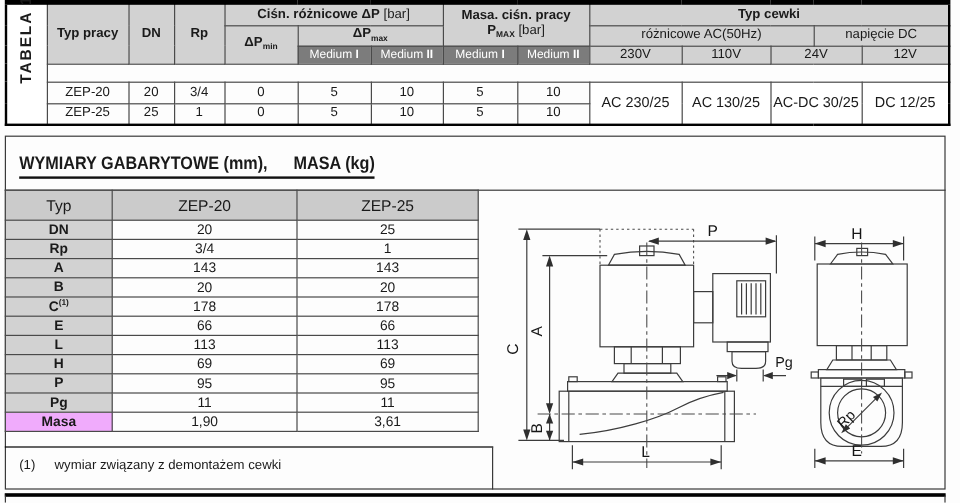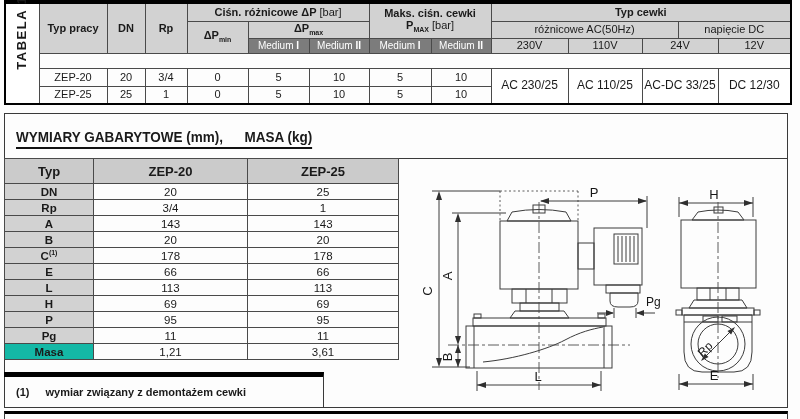--- a/index.html
+++ b/index.html
@@ -25,28 +25,28 @@
   #rule159 { position:absolute; left:4px; top:158px; width:784px; height:1px; background:#3a3a3a; }
   #heading { position:absolute; left:16px; top:128px; font-size:15px; font-weight:bold; letter-spacing:0px;
              border-bottom:2.5px solid #111; padding-bottom:2px; white-space:nowrap;
              transform:scaleX(0.9); transform-origin:left center; }
   #heading .gap { margin-left:24px; }
 
   
   #t2 { position:absolute; left:4px; top:158px; width:394px; border-collapse:collapse; table-layout:fixed;
         border:1px solid #333; }
   #t2 td { border:1px solid #4a4a4a; text-align:center; vertical-align:middle; font-size:11.5px; height:16px; padding:0; }
-  #t2 .hd { background:#cbcbcb; font-size:13px; font-weight:bold; height:25px; }
+  #t2 .hd { background:#cbcbcb; font-size:13px; font-weight:normal; height:25px; }
   #t2 .lbl { background:#d2d2d2; font-weight:bold; }
-  #t2 .masa { background:#14b8a6; font-weight:bold; }
+  #t2 .masa { background:#f0abfc; font-weight:bold; }
   #t2 sup { font-size:7px; }
 
   
-  #footnote { position:absolute; left:4px; top:372px; width:320px; height:36px;
-              border-top:5px solid #000000; border-right:1px solid #3a3a3a; font-size:11px;font-weight:bold; }
+  #footnote { position:absolute; left:4px; top:372px; width:407px; height:36px;
+              border-top:1px solid #000000; border-right:1px solid #3a3a3a; font-size:11px; }
   #footnote .in { padding:9px 0 0 12px; }
   #footnote .txt { margin-left:16px; }
 
   
   #strip { position:absolute; left:4px; top:411px; width:784px; height:8px;
            border-top:3px solid #000; border-left:1px solid #3a3a3a; border-right:1px solid #3a3a3a; }
 
   
   #drw { position:absolute; left:398px; top:162px; width:390px; height:244px; }
   #drw .ln { stroke:#3c3c3c; stroke-width:1; fill:none; }
@@ -86,21 +86,21 @@
     </td>
     <td class="gray b" rowspan="3">Typ pracy</td>
     <td class="gray b" rowspan="3">DN</td>
     <td class="gray b" rowspan="3">Rp</td>
     <td class="gray" colspan="3">
       <span class="b">Ciśn. różnicowe</span>
       <span class="b">ΔP</span>
       <span class="unit">[bar]</span>
     </td>
     <td class="gray" colspan="2" rowspan="2">
-      <span class="b">Maks. ciśn. cewki</span><br>
+      <span class="b">Masa. ciśn. pracy</span><br>
       <span class="b">P</span><sub>MAX</sub>
       <span class="unit">[bar]</span>
     </td>
     <td class="gray b" colspan="8">Typ cewki</td>
   </tr>
   <tr class="r2">
     <td class="gray" rowspan="2">
       <span class="b">ΔP</span><sub>min</sub>
     </td>
     <td class="gray" colspan="2">
@@ -125,23 +125,23 @@
   <tr class="r5">
     <td>ZEP-20</td>
     <td>20</td>
     <td>3/4</td>
     <td>0</td>
     <td>5</td>
     <td>10</td>
     <td>5</td>
     <td>10</td>
     <td class="coil" colspan="2" rowspan="2">AC 230/25</td>
-    <td class="coil" colspan="2" rowspan="2">AC 110/25</td>
-    <td class="coil" colspan="2" rowspan="2">AC-DC 33/25</td>
-    <td class="coil" colspan="2" rowspan="2">DC 12/30</td>
+    <td class="coil" colspan="2" rowspan="2">AC 130/25</td>
+    <td class="coil" colspan="2" rowspan="2">AC-DC 30/25</td>
+    <td class="coil" colspan="2" rowspan="2">DC 12/25</td>
   </tr>
   <tr class="r6">
     <td>ZEP-25</td>
     <td>25</td>
     <td>1</td>
     <td>0</td>
     <td>5</td>
     <td>10</td>
     <td>5</td>
     <td>10</td>
@@ -213,21 +213,21 @@
     <td>95</td>
     <td>95</td>
   </tr>
   <tr>
     <td class="lbl"><span>Pg</span><sup></sup></td>
     <td>11</td>
     <td>11</td>
   </tr>
   <tr>
     <td class="masa">Masa</td>
-    <td>1,21</td>
+    <td>1,90</td>
     <td>3,61</td>
   </tr>
 </tbody>
   </table>
 
 <div id="footnote">
   <div class="in">
     <span>(1)</span><span class="txt">wymiar związany z demontażem cewki</span>
   </div>
 </div>

